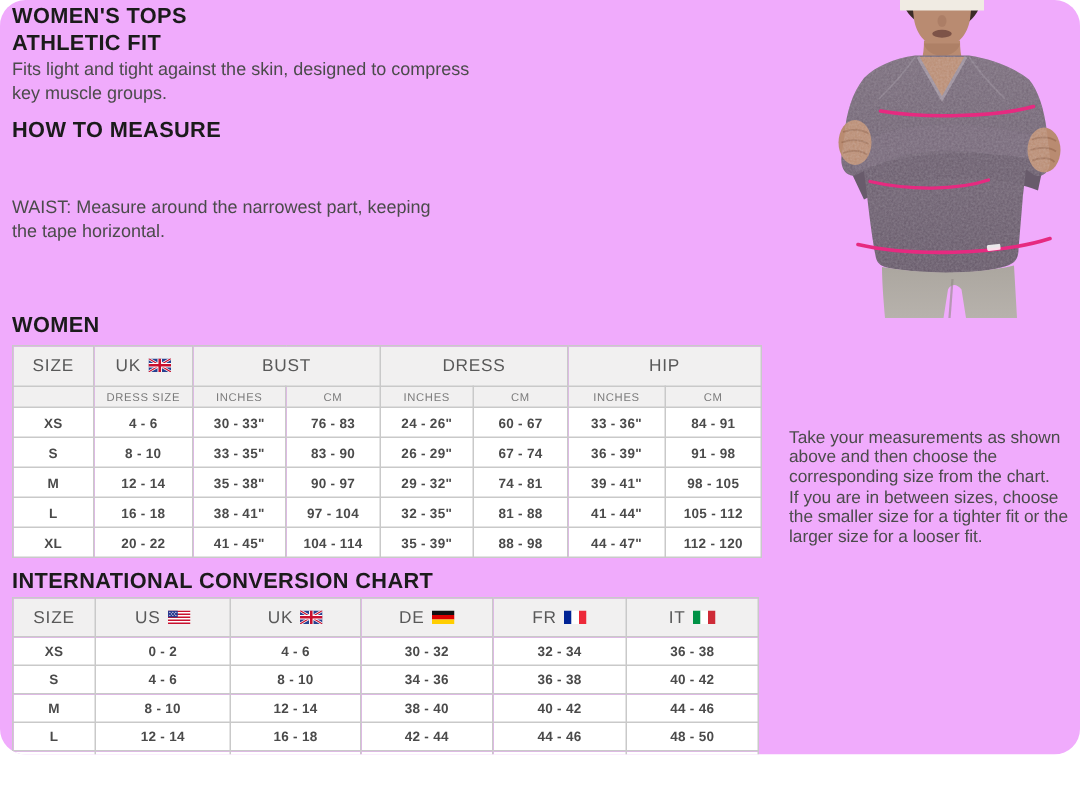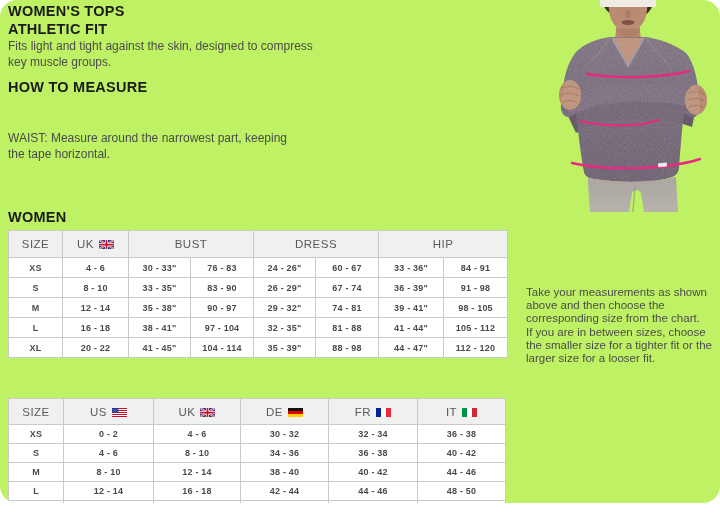--- a/index.html
+++ b/index.html
@@ -1,16 +1,16 @@
 <!DOCTYPE html>
 <html><head>
 <meta charset="utf-8">
 <style>
   html,body{margin:0;padding:0;background:#fff;}
-  .page{position:relative;width:720px;height:503px;background:#bef264;overflow:hidden;
+  .page{position:relative;width:720px;height:503px;background:#f0abfc;overflow:hidden;
         font-family:"Liberation Sans",sans-serif;border-radius:17px;-webkit-font-smoothing:antialiased;}
   .abs{position:absolute;}
   .h-main{font-size:14.5px;font-weight:700;color:#1b1b1b;letter-spacing:.25px;line-height:18px;}
   .para{font-size:12px;line-height:15.5px;color:#4b4b4b;white-space:pre-line;}
   .note{font-size:11.5px;line-height:13.2px;color:#4b4b4b;white-space:pre-line;}
 
   table{border-collapse:collapse;table-layout:fixed;}
   th,td{border:1px solid #c9c9c9;text-align:center;vertical-align:middle;padding:0;overflow:hidden;}
   thead th{background:#f1f0f0;font-weight:400;}
   .group-row th{height:26px;font-size:11.5px;color:#595959;letter-spacing:.5px;}
@@ -59,20 +59,30 @@
                   <rect width="60" height="36" fill="#27408f"></rect>
                   <path d="M0,0 60,36 M60,0 0,36" stroke="#fff" stroke-width="7"></path>
                   <path d="M0,0 60,36 M60,0 0,36" stroke="#c8102e" stroke-width="3"></path>
                   <path d="M30,0 V36 M0,18 H60" stroke="#fff" stroke-width="12"></path>
                   <path d="M30,0 V36 M0,18 H60" stroke="#c8102e" stroke-width="7"></path>
                 </svg></span></th>
             <th colspan="2"><span>BUST</span></th>
             <th colspan="2"><span>DRESS</span></th>
             <th colspan="2"><span>HIP</span></th>
           </tr>
+          <tr class="sub-row">
+            <th></th>
+            <th>DRESS SIZE</th>
+            <th>INCHES</th>
+            <th>CM</th>
+            <th>INCHES</th>
+            <th>CM</th>
+            <th>INCHES</th>
+            <th>CM</th>
+          </tr>
         </thead>
         <tbody>
           <tr>
             <td>XS</td>
             <td>4 - 6</td>
             <td>30 - 33"</td>
             <td>76 - 83</td>
             <td>24 - 26"</td>
             <td>60 - 67</td>
             <td>33 - 36"</td>
@@ -115,20 +125,21 @@
             <td>104 - 114</td>
             <td>35 - 39"</td>
             <td>88 - 98</td>
             <td>44 - 47"</td>
             <td>112 - 120</td>
           </tr>
         </tbody>
       </table>
     </div>
 
+  <div class="abs h-main" style="left:8px;top:379px;">INTERNATIONAL CONVERSION CHART</div>
   <div class="abs" style="left:8px;top:398px;" id="conversion-table-mount">
       <table class="conv-table">
         <colgroup>
           <col style="width: 55px;">
           <col style="width: 90px;">
           <col style="width: 87px;">
           <col style="width: 88px;">
           <col style="width: 89px;">
           <col style="width: 88px;">
         </colgroup>

